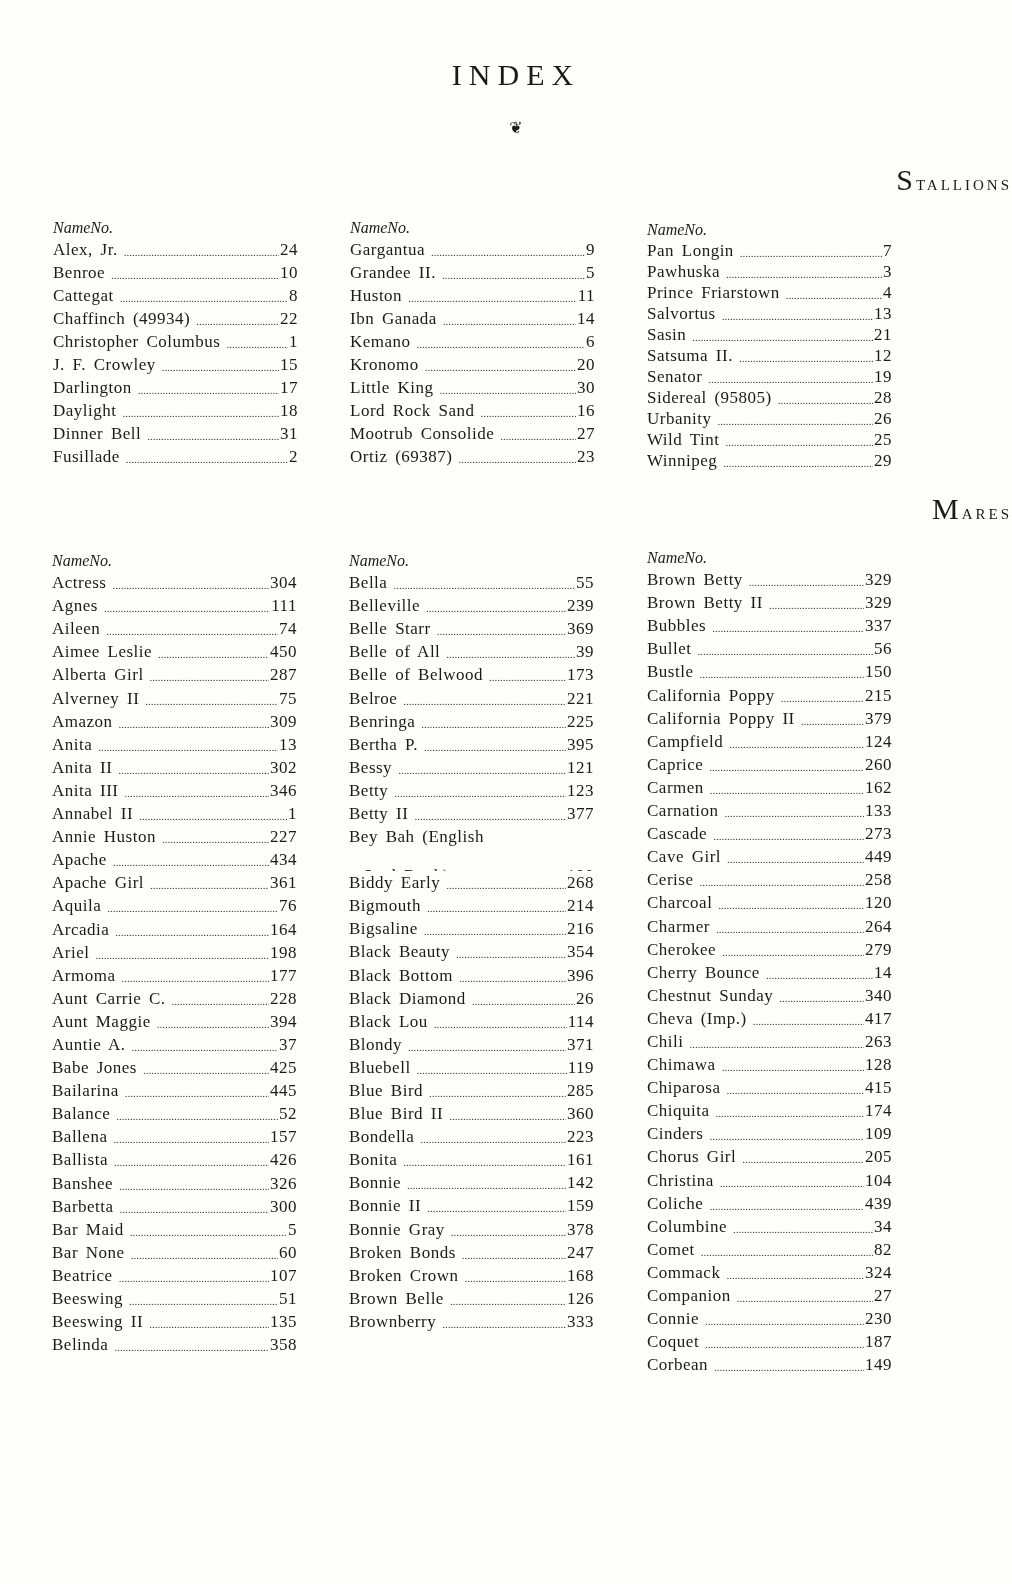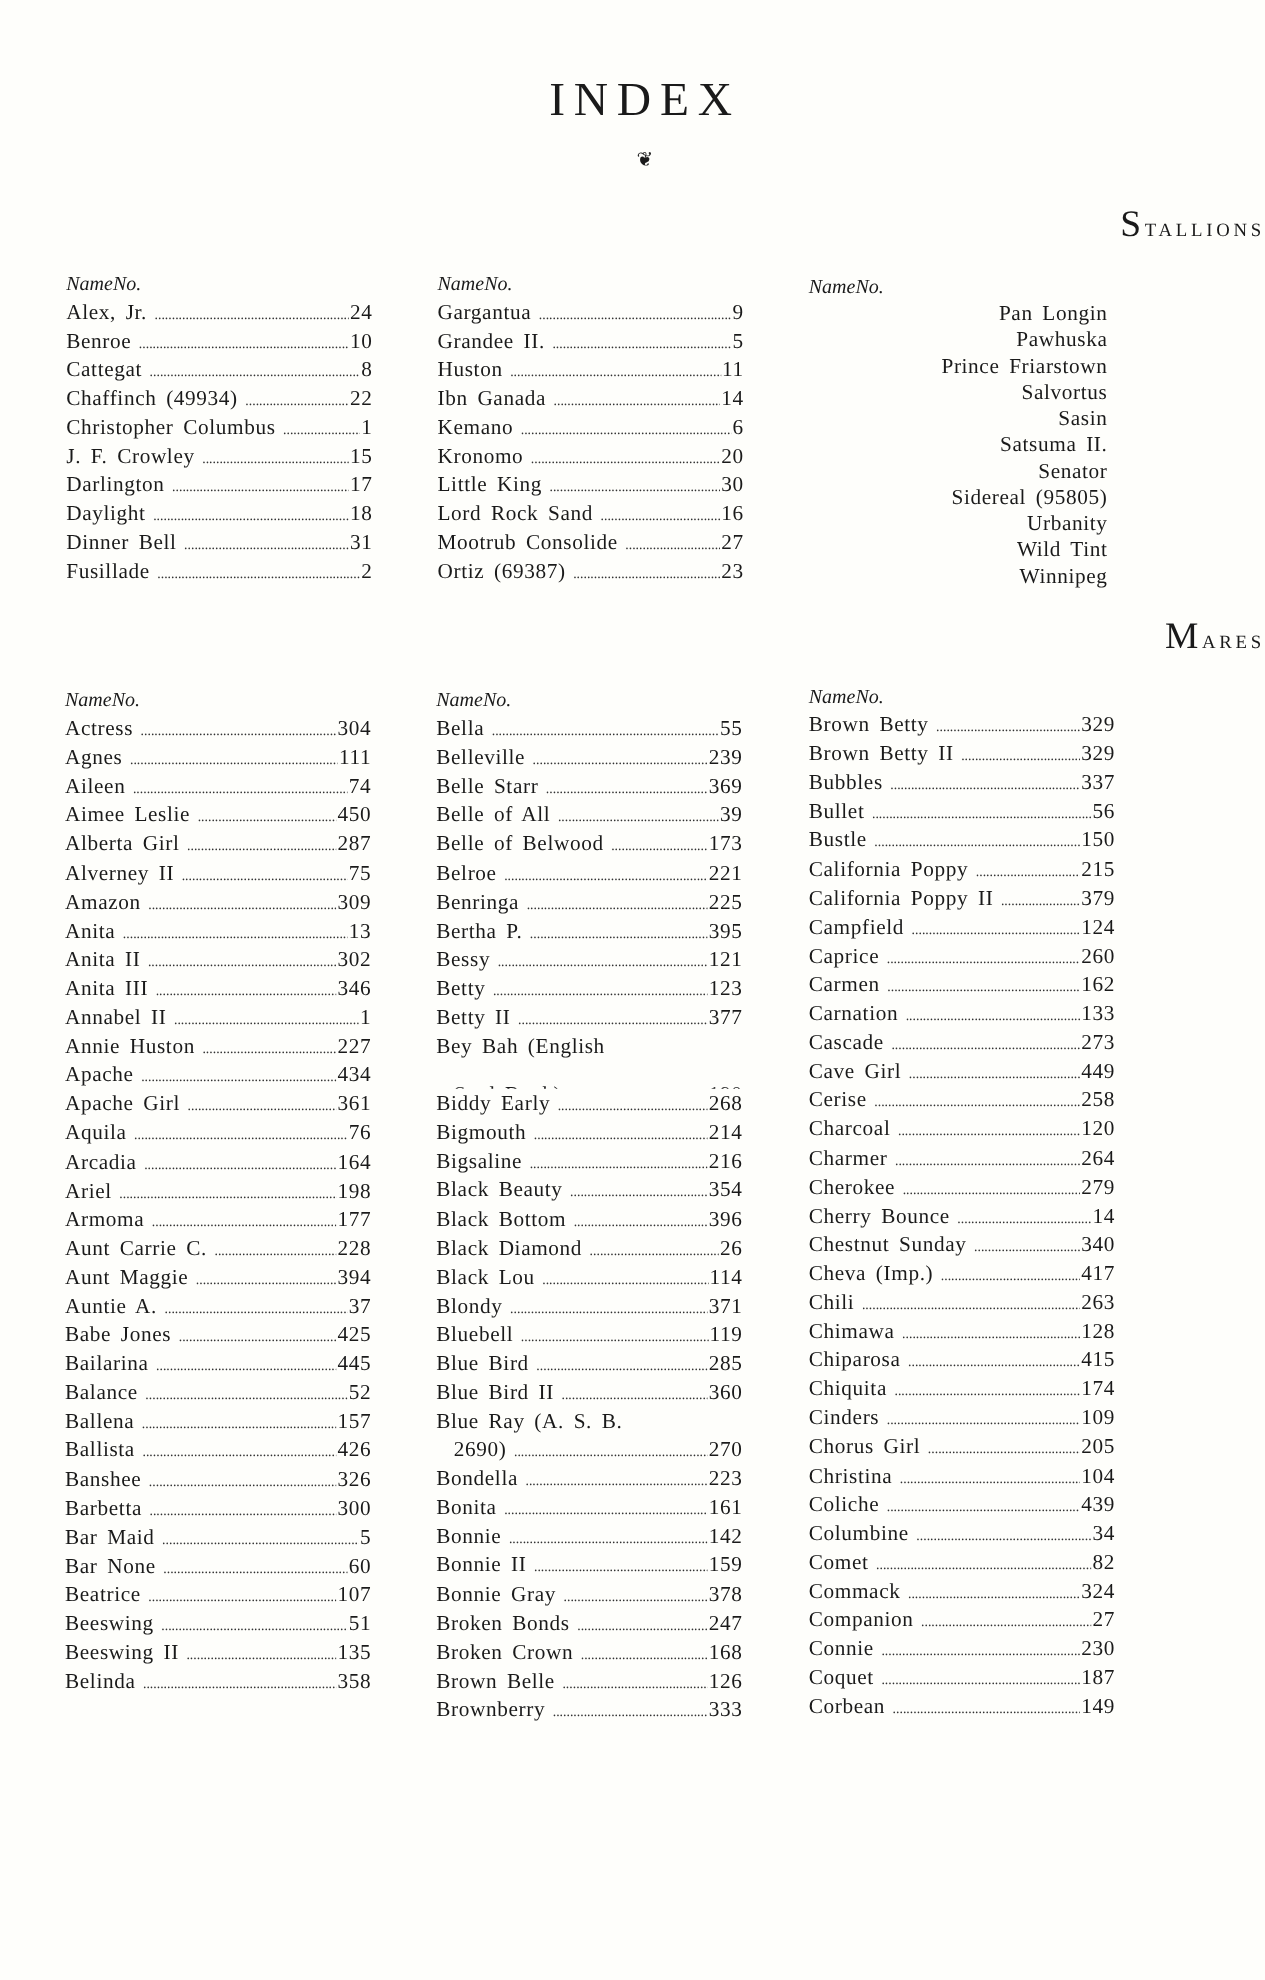--- a/index.html
+++ b/index.html
@@ -6,21 +6,21 @@
   body {
     width: 1012px; height: 1584px;
     background: #fefefb;
     color: #1a1a1a;
     font-family: "Liberation Serif", "DejaVu Serif", serif;
     position: relative;
     overflow: hidden;
   }
   .title {
     position: absolute; left: 0; right: 0; top: 58px;
-    text-align: center; font-size: 38px; letter-spacing: 7px;
+    text-align: center; font-size: 30px; letter-spacing: 7px;
     padding-left: 20px;
   }
   .ornament {
     position: absolute; left: 0; right: 0; top: 118px;
     text-align: center; font-size: 16px; padding-left: 20px;
   }
   .section-head {
     position: absolute; left: 0; right: 0;
     text-align: right; font-size: 22px; letter-spacing: 3px;
     font-variant: small-caps; padding-left: 20px;
@@ -51,21 +51,21 @@
   .row.wrap { flex-wrap: wrap; white-space: normal; line-height: 17px; }
   .row.wrap .nm { flex: 0 0 100%; }
   .row.wrap .nm2 { flex: 0 0 auto; padding-left: 14px; padding-right: 6px; }
 
   .st .row { height: 23px; line-height: 23px; }
   .ma .row { height: 23.1px; line-height: 23px; }
 
   #st1 { left: 53px; top: 218px; }
   #st2 { left: 350px; top: 218px; }
   #st3 { left: 647px; top: 220px; }
-  #st3 .row { height: 21px; line-height: 21px; flex-direction: column; }
+  #st3 .row { height: 21px; line-height: 21px; }
   #ma1 { left: 52px; top: 551px; }
   #ma2 { left: 349px; top: 551px; }
   #ma3 { left: 647px; top: 548px; }
 </style>
 </head>
 <body>
 
 <div class="title">INDEX</div>
 <div class="ornament">❦</div>
 
@@ -537,26 +537,20 @@
     <div class="row">
       <span class="nm">Blue Bird</span>
       <span class="dots"></span>
       <span class="no">285</span>
     </div>
     <div class="row">
       <span class="nm">Blue Bird II</span>
       <span class="dots"></span>
       <span class="no">360</span>
     </div>
-    <div class="row wrap" style="height: 46px;">
-      <span class="nm">Blue Ray (A. S. B.</span>
-      <span class="nm2">2690)</span>
-      <span class="dots"></span>
-      <span class="no">270</span>
-    </div>
     <div class="row">
       <span class="nm">Bondella</span>
       <span class="dots"></span>
       <span class="no">223</span>
     </div>
     <div class="row">
       <span class="nm">Bonita</span>
       <span class="dots"></span>
       <span class="no">161</span>
     </div>

